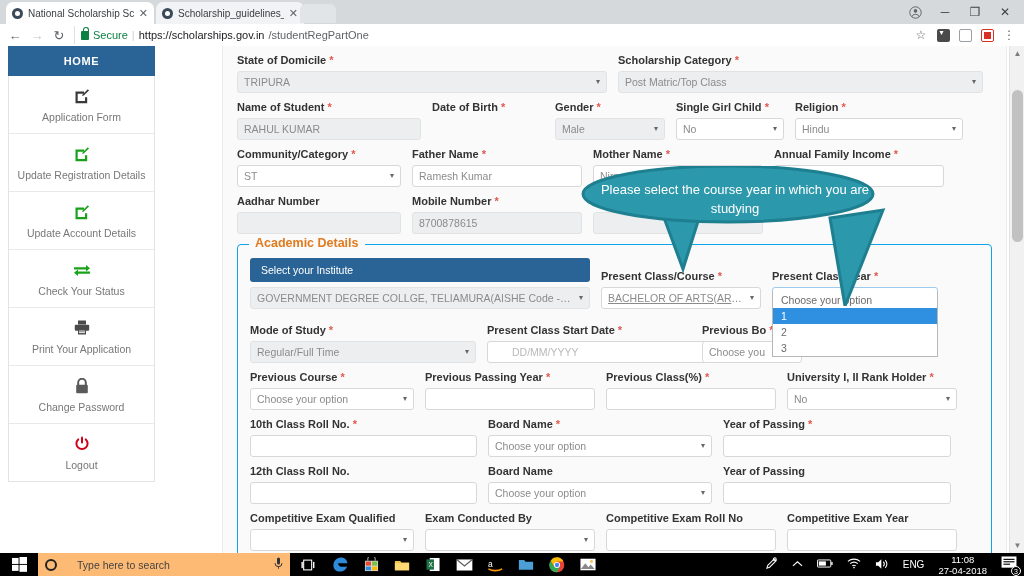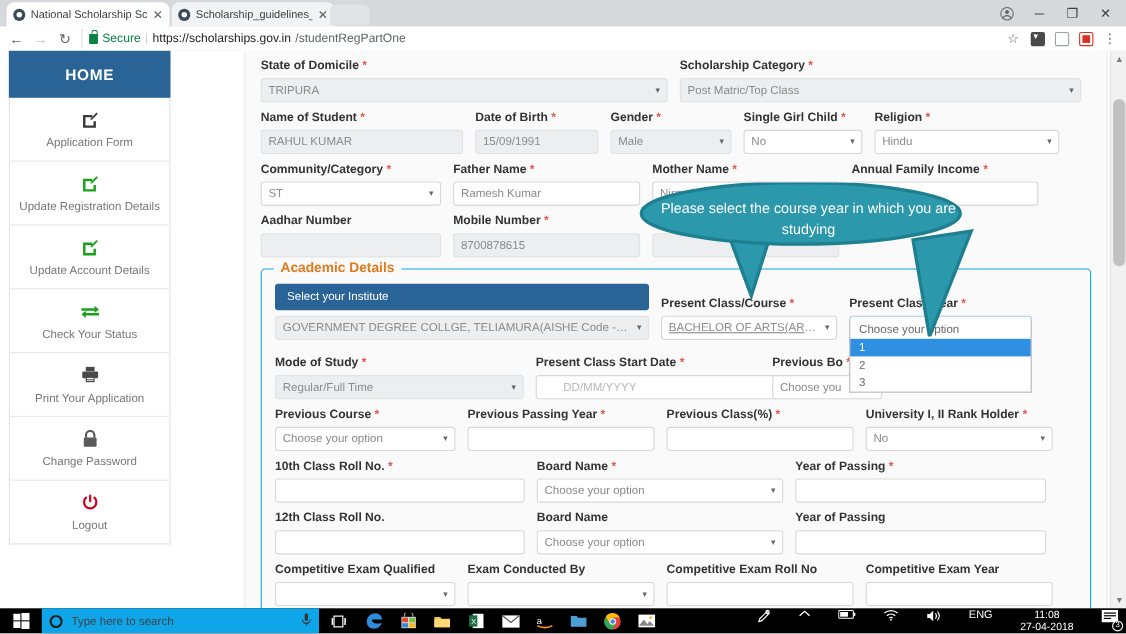--- a/index.html
+++ b/index.html
@@ -54,21 +54,21 @@
 
   
   .page { position:absolute; left:0; top:46px; width:1024px; height:507px; background:#fff; overflow:hidden; }
   .page-scroll { position:absolute; right:0; top:0; width:15px; height:507px; background:#f1f1f1; border-left:1px solid #e2e2e2;}
   .page-thumb { position:absolute; left:2px; top:44px; width:11px; height:152px; background:#c1c1c1; border-radius:6px;}
   .sc-arrow { position:absolute; left:0; width:15px; height:15px; color:#7b7b7b; font-size:8px; text-align:center; line-height:15px;}
 
   
   .sidebar { position:absolute; left:8px; top:0; width:147px; }
   .side-home {
-    height:43px; background:#2a6496; color:#fff; font-size:14px; font-weight:bold;
+    height:30px; background:#2a6496; color:#fff; font-size:11px; font-weight:bold;
     display:flex; align-items:center; justify-content:center; letter-spacing:.6px;
   }
   .side-list { border:1px solid #e3e3e3; border-top:none; background:#fff; }
   .side-item {
     border-bottom:1px solid #e9e9e9; padding:11px 6px 9px;
     display:flex; flex-direction:column; align-items:center; gap:7px;
   }
   .side-item:last-child { border-bottom:none; }
   .side-icon { height:17px; display:flex; align-items:center; justify-content:center; }
   .side-label { font-size:10.5px; color:#777; text-align:center; line-height:13px; }
@@ -122,28 +122,28 @@
   .callout { position:absolute; left:500px; top:166px; width:450px; height:140px; z-index:60; pointer-events:none; }
   .callout-text {
     position:absolute; left:85px; top:14px; width:300px;
     color:#fff; font-size:13px; text-align:center; line-height:19px; z-index:61;
   }
 
   
   .taskbar { position:absolute; left:0; bottom:0; width:1024px; height:23px; background:#000; display:flex; align-items:center; }
   .tb-start { width:38px; height:23px; display:flex; align-items:center; justify-content:center; }
   .tb-search {
-    width:252px; height:23px; background:#0ea5e9; display:flex; align-items:center;
-    gap:8px; padding:0 7px; font-size:10.5px; color:#444;
+    width:252px; height:23px; background:#fdba74; display:flex; align-items:center;
+    gap:20px; padding:0 7px; font-size:10.5px; color:#444;
   }
   .tb-circle { width:12px; height:12px; border:2px solid #222; border-radius:50%; flex:0 0 auto;}
   .tb-mic { margin-left:auto; font-size:11px; color:#333; }
   .tb-icons { display:flex; align-items:center; gap:1px; padding-left:4px; }
   .tb-ic { width:30px; height:23px; display:flex; align-items:center; justify-content:center; font-size:12px; }
-  .tray { margin-left:auto; display:flex; gap:25px; padding-right:6px; color:#fff; font-size:10px; }
+  .tray { margin-left:auto; display:flex; align-items:center; gap:14px; padding-right:6px; color:#fff; font-size:10px; }
   .tray-clock { text-align:center; line-height:11px; font-size:9.5px; }
   .tray-notif { position:relative; width:17px; height:17px; }
   .badge {
     position:absolute; right:-3px; bottom:-3px; background:#000; color:#fff;
     border-radius:50%; font-size:7px; width:10px; height:10px;
     display:flex; align-items:center; justify-content:center; border:1px solid #fff;
   }
 </style>
 </head>
 <body>
@@ -305,23 +305,20 @@
 
       <div class="row">
         <div class="fld" style="width:184px;">
           <div class="lbl"><span>Name of Student</span> <span class="req">*</span></div>
           <div class="ctl grey" style="width:184px;">
               <span class="val">RAHUL KUMAR</span>
             </div>
         </div>
         <div class="fld" style="width:112px;">
           <div class="lbl"><span>Date of Birth</span> <span class="req">*</span></div>
-          <div class="ctl grey" style="width:112px;">
-              <span class="val">15/09/1991</span>
-            </div>
         </div>
         <div class="fld" style="width:110px;">
           <div class="lbl"><span>Gender</span> <span class="req">*</span></div>
           <div class="ctl grey sel" style="width:110px;">
               <span class="val">Male</span>
             </div>
         </div>
         <div class="fld" style="width:108px;">
           <div class="lbl"><span>Single Girl Child</span> <span class="req">*</span></div>
           <div class="ctl sel" style="width:108px;">

